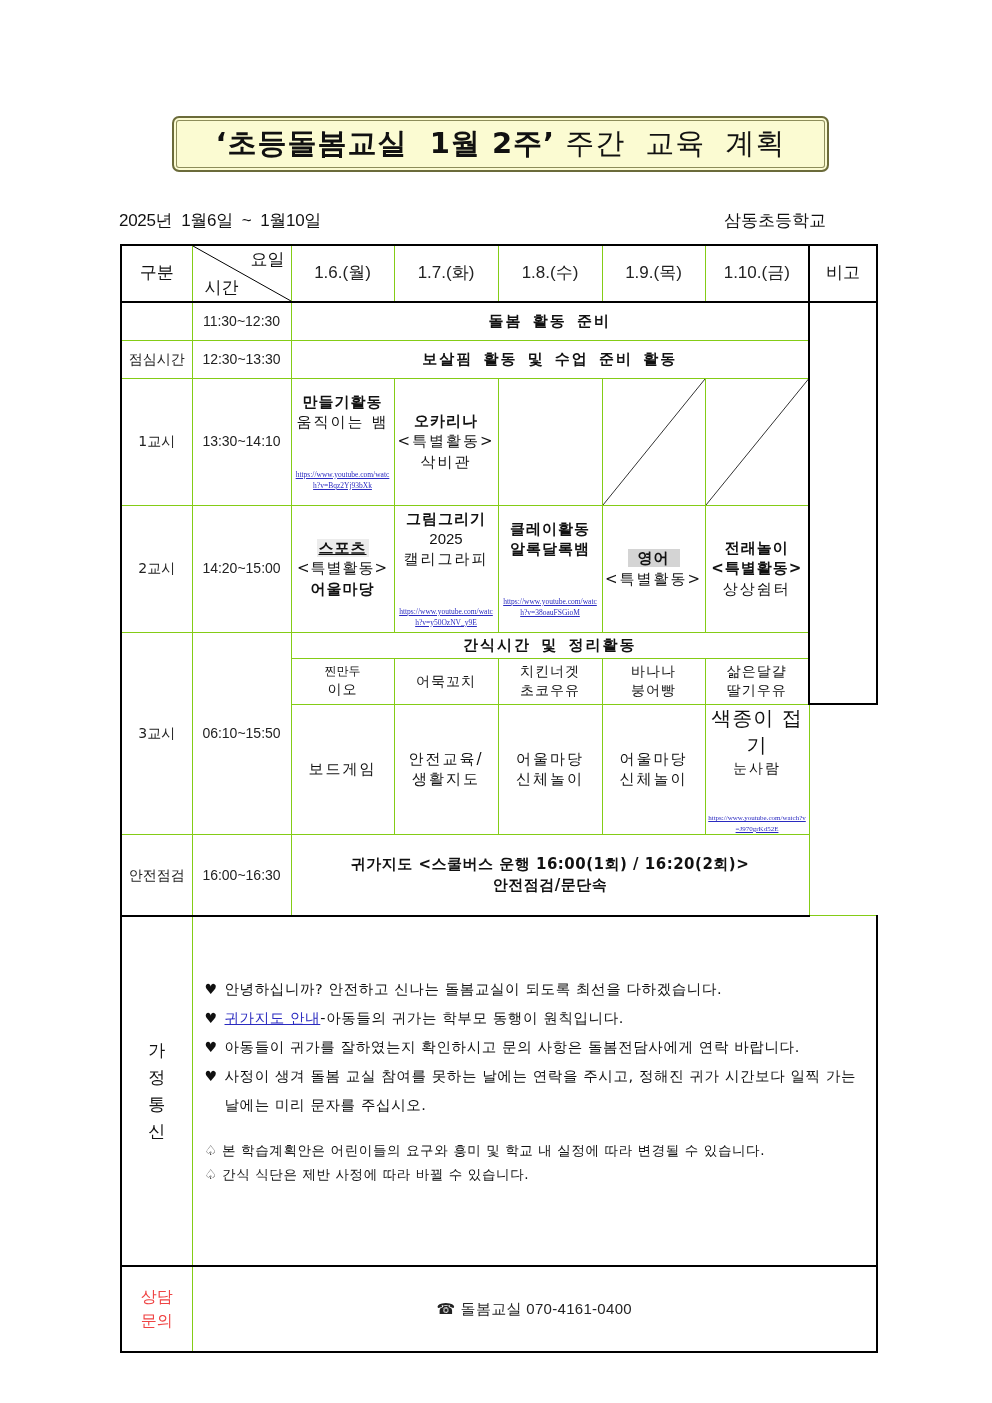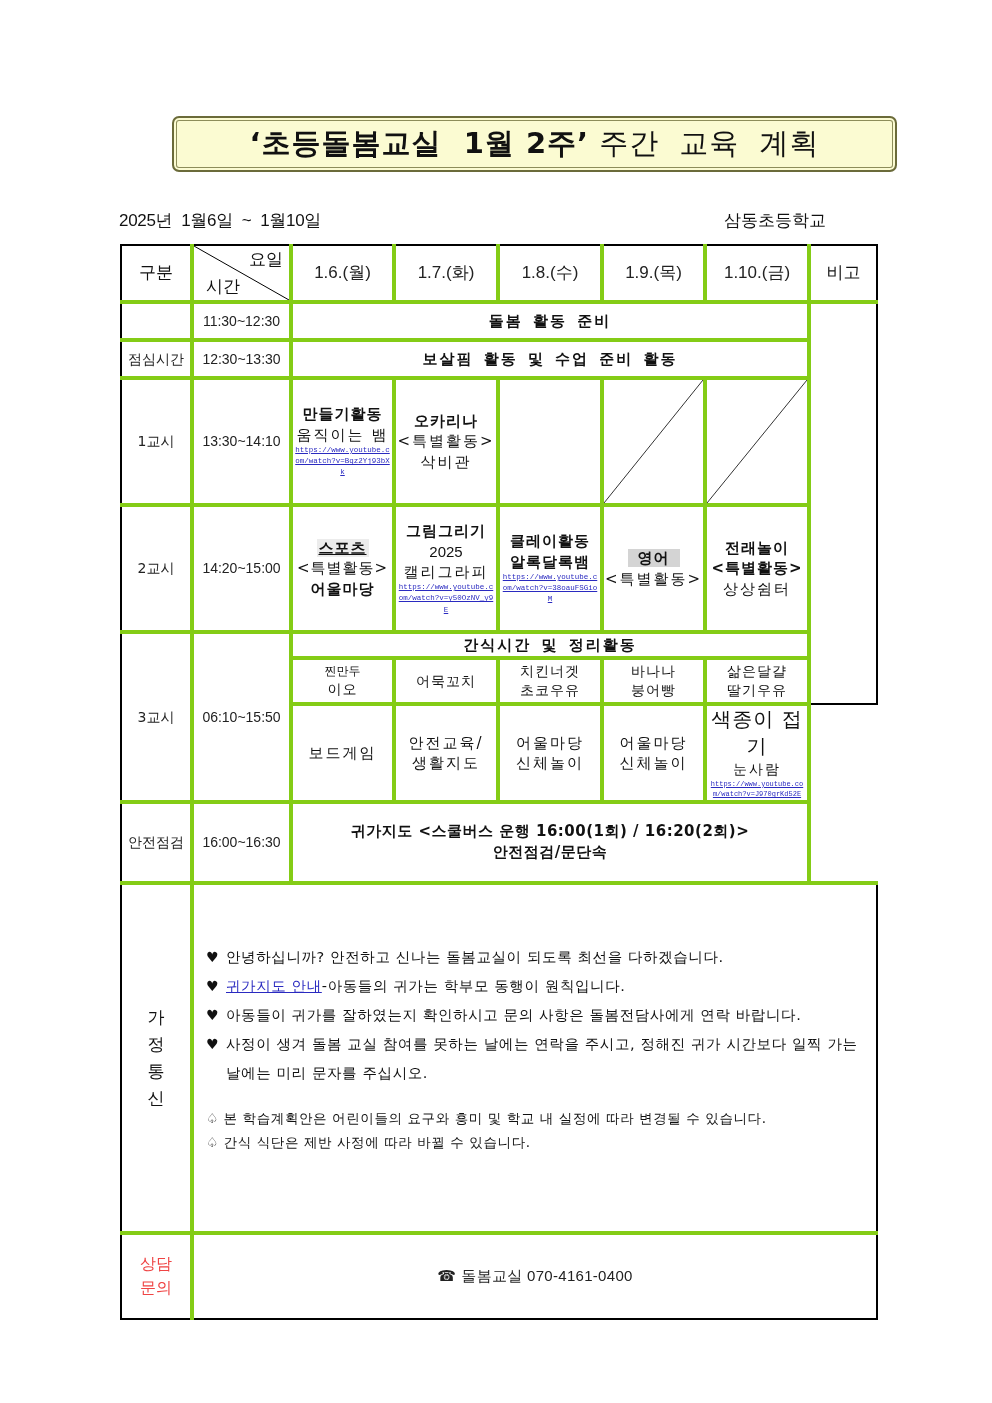--- a/index.html
+++ b/index.html
@@ -1,51 +1,51 @@
 <!DOCTYPE html>
 <html><head>
 <meta charset="utf-8">
 <style>
   * { box-sizing: border-box; margin: 0; padding: 0; }
   html, body { width: 992px; height: 1403px; background: #ffffff; }
   body { position: relative; font-family: "DejaVu Sans", "Liberation Sans", sans-serif; color: #111; overflow: hidden; }
 
   .title-box {
-    position: absolute; left: 172px; top: 116px; width: 725px; height: 56px;
+    position: absolute; left: 172px; top: 116px; width: 657px; height: 56px;
     background: #fbfbd2; border: 2px solid #6b6b3a; border-radius: 7px;
     box-shadow: inset 0 0 0 2px #fbfbd2, inset 0 0 0 3px #8d8d5a;
     display: flex; align-items: center; justify-content: center;
     font-size: 29px; letter-spacing: 1px; white-space: pre;
   }
   .title-bold { font-weight: bold; }
   .title-normal { font-weight: normal; margin-left: 10px; word-spacing: 10px; }
 
   .date-range { position: absolute; left: 119px; top: 209px; font-size: 17px; font-family: "Liberation Sans", sans-serif; font-weight: normal; letter-spacing: -0.3px; }
   .school { position: absolute; left: 724px; top: 209px; font-size: 17px; }
 
   table.plan { position: absolute; left: 120px; top: 244px; width: 756px; border-collapse: collapse; table-layout: fixed; }
-  table.plan td { border: 4px solid #84cc16; text-align: center; vertical-align: middle; font-size: 14px; line-height: 1.35; padding: 0; }
+  table.plan td { border: 1px solid #84cc16; text-align: center; vertical-align: middle; font-size: 14px; line-height: 1.35; padding: 0; }
   .thick-t { border-top: 2.5px solid #000 !important; }
   .thick-b { border-bottom: 2.5px solid #000 !important; }
   .thick-l { border-left: 2.5px solid #000 !important; }
   .thick-r { border-right: 2.5px solid #000 !important; }
 
   .hdr { font-size: 17px !important; font-family: "Liberation Sans", sans-serif; }
   .day { font-family: "Liberation Sans", sans-serif; font-size: 17px !important; color: #222; }
   .diag { position: relative; }
   .diag svg { position: absolute; left: 0; top: 0; width: 100%; height: 100%; }
   .diag .yoil { position: absolute; right: 6px; top: 2px; font-size: 17px; }
   .diag .sigan { position: absolute; left: 12px; bottom: 2px; font-size: 17px; }
 
   .timecell { font-family: "Liberation Sans", sans-serif; font-size: 14px !important; color: #222; }
   .gubun { font-size: 14px !important; color: #222; }
   .wide-bold { font-weight: bold; font-size: 15px !important; letter-spacing: 2px; word-spacing: 3px; }
   .act-title { font-weight: bold; font-size: 15px; letter-spacing: 1px; display: block; }
   .act-line { font-size: 15px; letter-spacing: 2px; display: block; }
-  .link { display: block; font-size: 7.5px; font-family: Liberation Mono, monospace; color: #2a2ac0; text-decoration: underline; line-height: 1.5; word-break: break-all; padding: 0 2px; }
+  .link { display: block; font-size: 7.5px; font-family: Liberation Serif, serif; color: #2a2ac0; text-decoration: underline; line-height: 1.5; word-break: break-all; padding: 0 2px; margin-top: 36px; }
   .hl-light { background: #ececec; padding: 0 2px; text-decoration: underline; text-decoration-thickness: 1px; }
   .hl-dark { background: #d4d4d4; padding: 0 10px; }
   .snack { font-size: 14px; letter-spacing: 1px; display: block; }
   .snack-small { font-size: 12px; display: block; }
   .slashcell { position: relative; }
   .slashcell svg { position: absolute; left: 0; top: 0; width: 100%; height: 100%; }
 
   .family-label { font-size: 17px !important; line-height: 1.6 !important; }
   .family-body { text-align: left !important; vertical-align: top !important; padding: 58px 10px 0 12px !important; }
   .msg { font-size: 14.5px; line-height: 29px; letter-spacing: 0.6px; padding-left: 20px; text-indent: -20px; }

